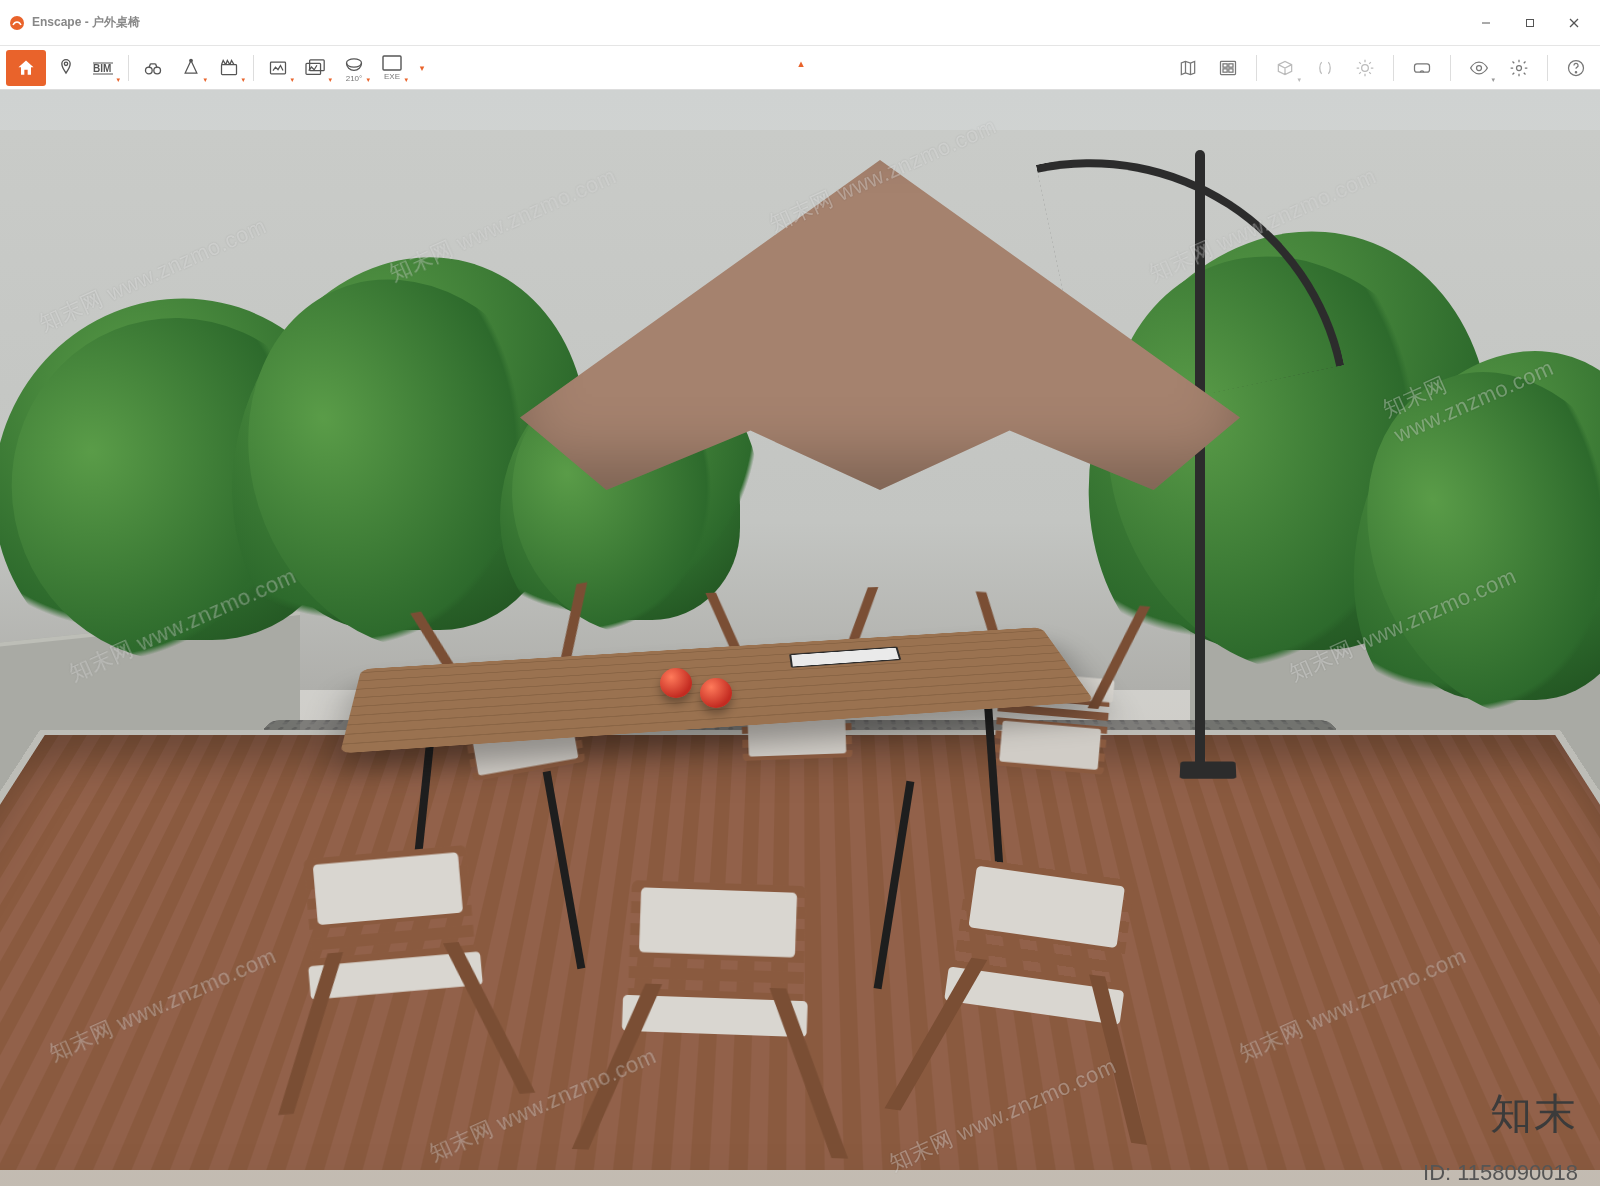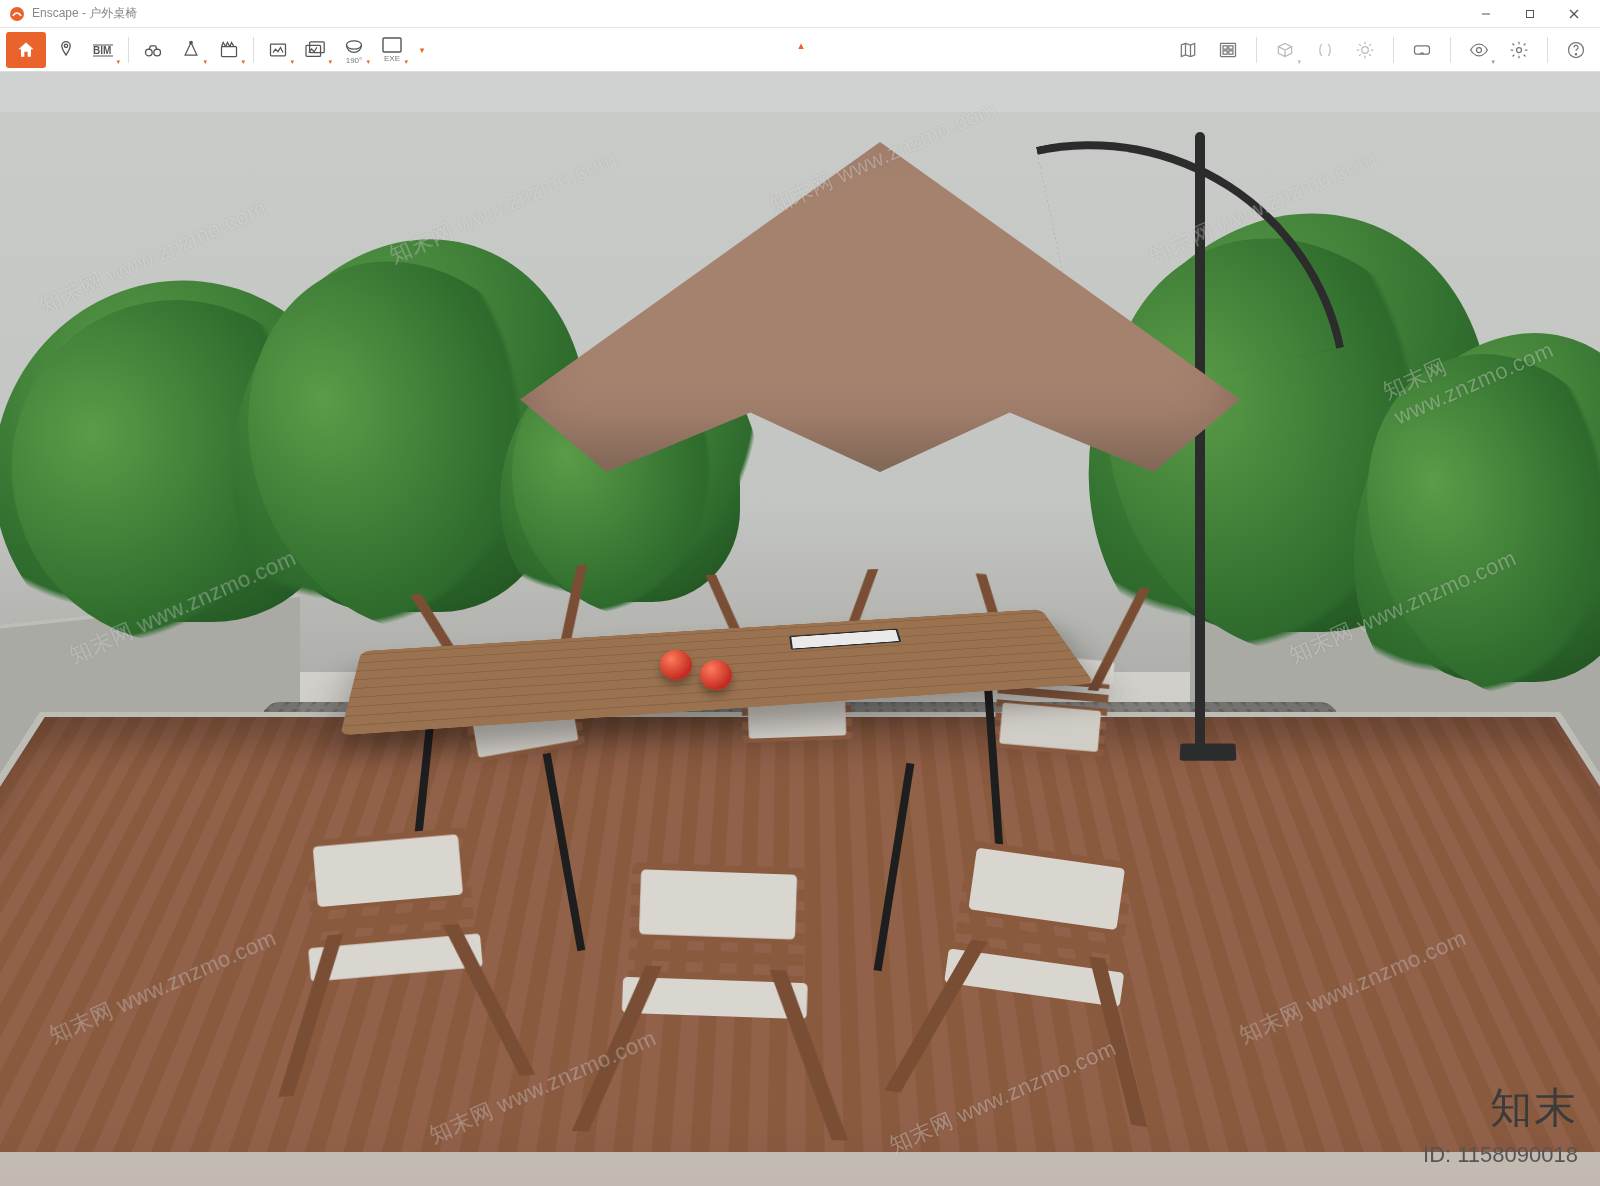--- a/index.html
+++ b/index.html
@@ -1,19 +1,19 @@
 <!DOCTYPE html>
 <html><head>
 <meta charset="utf-8">
 <style>
   * { box-sizing: border-box; margin: 0; padding: 0; }
   html, body { width: 1600px; height: 1186px; font-family: "Segoe UI", Arial, sans-serif; overflow: hidden; background: #f0f0f0; }
   
   
-  .titlebar { height: 28px; background: #fff; display: flex; align-items: center; padding: 0 4px; border-bottom: 1px solid #e5e5e5; }
+  .titlebar { height: 46px; background: #fff; display: flex; align-items: center; padding: 0 4px; border-bottom: 1px solid #e5e5e5; font-weight: bold; }
   .titlebar .logo { width: 18px; height: 18px; margin: 0 6px 0 4px; display: inline-flex; align-items: center; justify-content: center; }
   .titlebar .title { font-size: 12px; color: #888; flex: 1; }
   .titlebar .win-controls { display: flex; gap: 0; }
   .titlebar .win-btn { width: 44px; height: 28px; display: flex; align-items: center; justify-content: center; color: #666; font-size: 11px; }
 
   
   .toolbar { height: 44px; background: #fff; display: flex; align-items: center; padding: 0 6px; border-bottom: 1px solid #ddd; position: relative; }
   .toolbar .group { display: flex; align-items: center; gap: 2px; }
   .toolbar .sep { width: 1px; height: 26px; background: #ddd; margin: 0 6px; }
   .tool-btn { min-width: 36px; height: 36px; display: flex; flex-direction: column; align-items: center; justify-content: center; border-radius: 3px; color: #555; position: relative; padding: 0 4px; }
@@ -72,21 +72,21 @@
   .chair.front3{left:940px;top:780px;transform:scale(1.15) rotate(8deg);} 
   .chair.back1{left:420px;top:480px;transform:scale(.78) rotate(170deg);} 
   .chair.back2{left:700px;top:470px;transform:scale(.75) rotate(178deg);} 
   .chair.back3{left:960px;top:480px;transform:scale(.76) rotate(185deg);} 
   .chair.back1 .back .cush,.chair.back2 .back .cush,.chair.back3 .back .cush{background:#d0ccc6;}
 
   
   .wm { position:absolute; color:rgba(255,255,255,.32); font-size:22px; font-weight:500; transform: rotate(-24deg); pointer-events:none; letter-spacing:.5px; text-shadow:0 0 2px rgba(0,0,0,.15);}
   .credit { position:absolute; right:22px; bottom:18px; text-align:right; color:#444; }
   .credit .brand{font-size:42px; font-weight:400; color:#3b3b3b; letter-spacing:2px;}
-  .credit .idline{font-size:22px; color:#555; margin-top:6px;}
+  .credit .idline{font-size:22px; color:#555; margin-top:18px;}
 </style>
 </head>
 <body>
 
 <div class="titlebar">
   <span class="logo">
     <svg width="16" height="16" viewBox="0 0 16 16">
         <circle cx="8" cy="8" r="7" fill="#e9632b"></circle>
         <path d="M4 10c2-4 6-4 8 0" stroke="#fff" stroke-width="1.5" fill="none"></path>
       </svg>
@@ -173,21 +173,21 @@
           <rect x="6" y="2" width="16" height="12" rx="1"></rect>
           <path d="M5 14l3-4 3 3 3-5"></path>
         </svg>
       <span class="chev">▾</span>
     </div>
     <div class="tool-btn">
       <svg width="22" height="20" viewBox="0 0 24 24" fill="none" stroke="#555" stroke-width="1.5">
           <ellipse cx="12" cy="12" rx="9" ry="5"></ellipse>
           <path d="M3 12a9 9 0 0 0 18 0"></path>
         </svg>
-      <span class="lbl">190°</span>
+      <span class="lbl">210°</span>
       <span class="chev">▾</span>
     </div>
     <div class="tool-btn">
       <svg width="20" height="16" viewBox="0 0 20 16" fill="none" stroke="#555" stroke-width="1.4">
           <rect x="1" y="1" width="18" height="14" rx="1"></rect>
         </svg>
       <span class="lbl">EXE</span>
       <span class="chev">▾</span>
     </div>
     <div class="tool-btn" style="min-width:20px">

